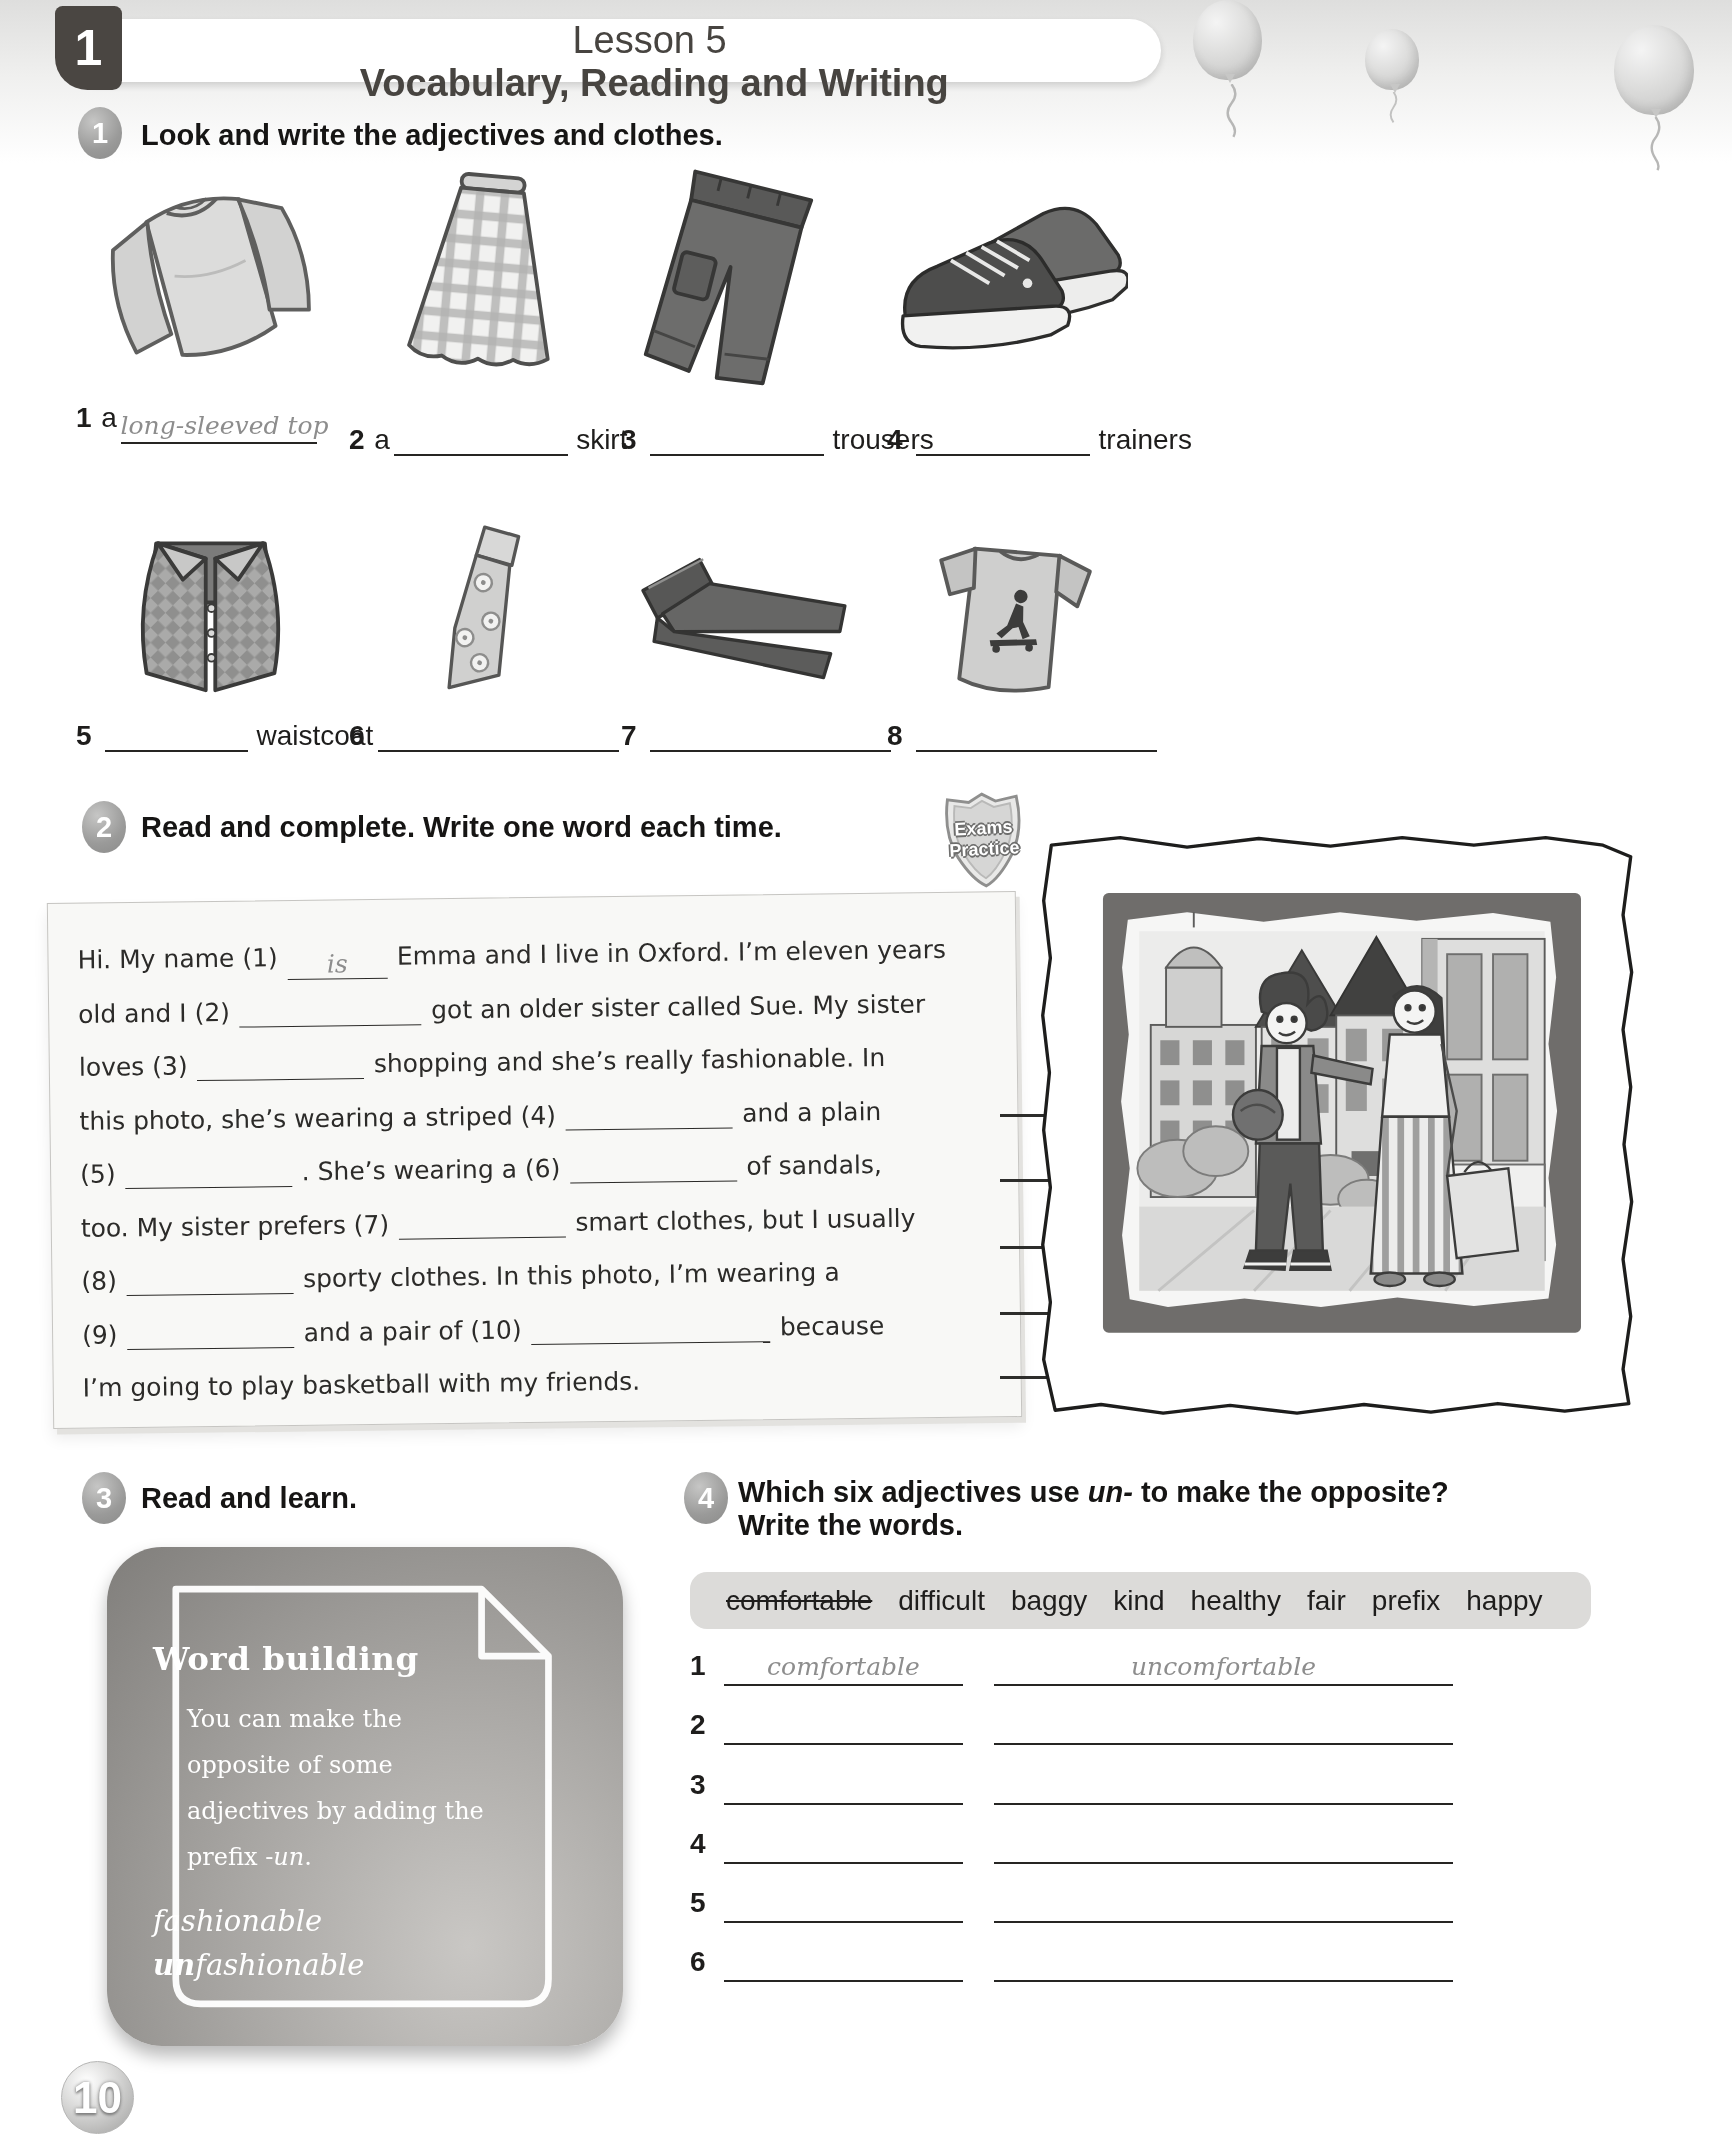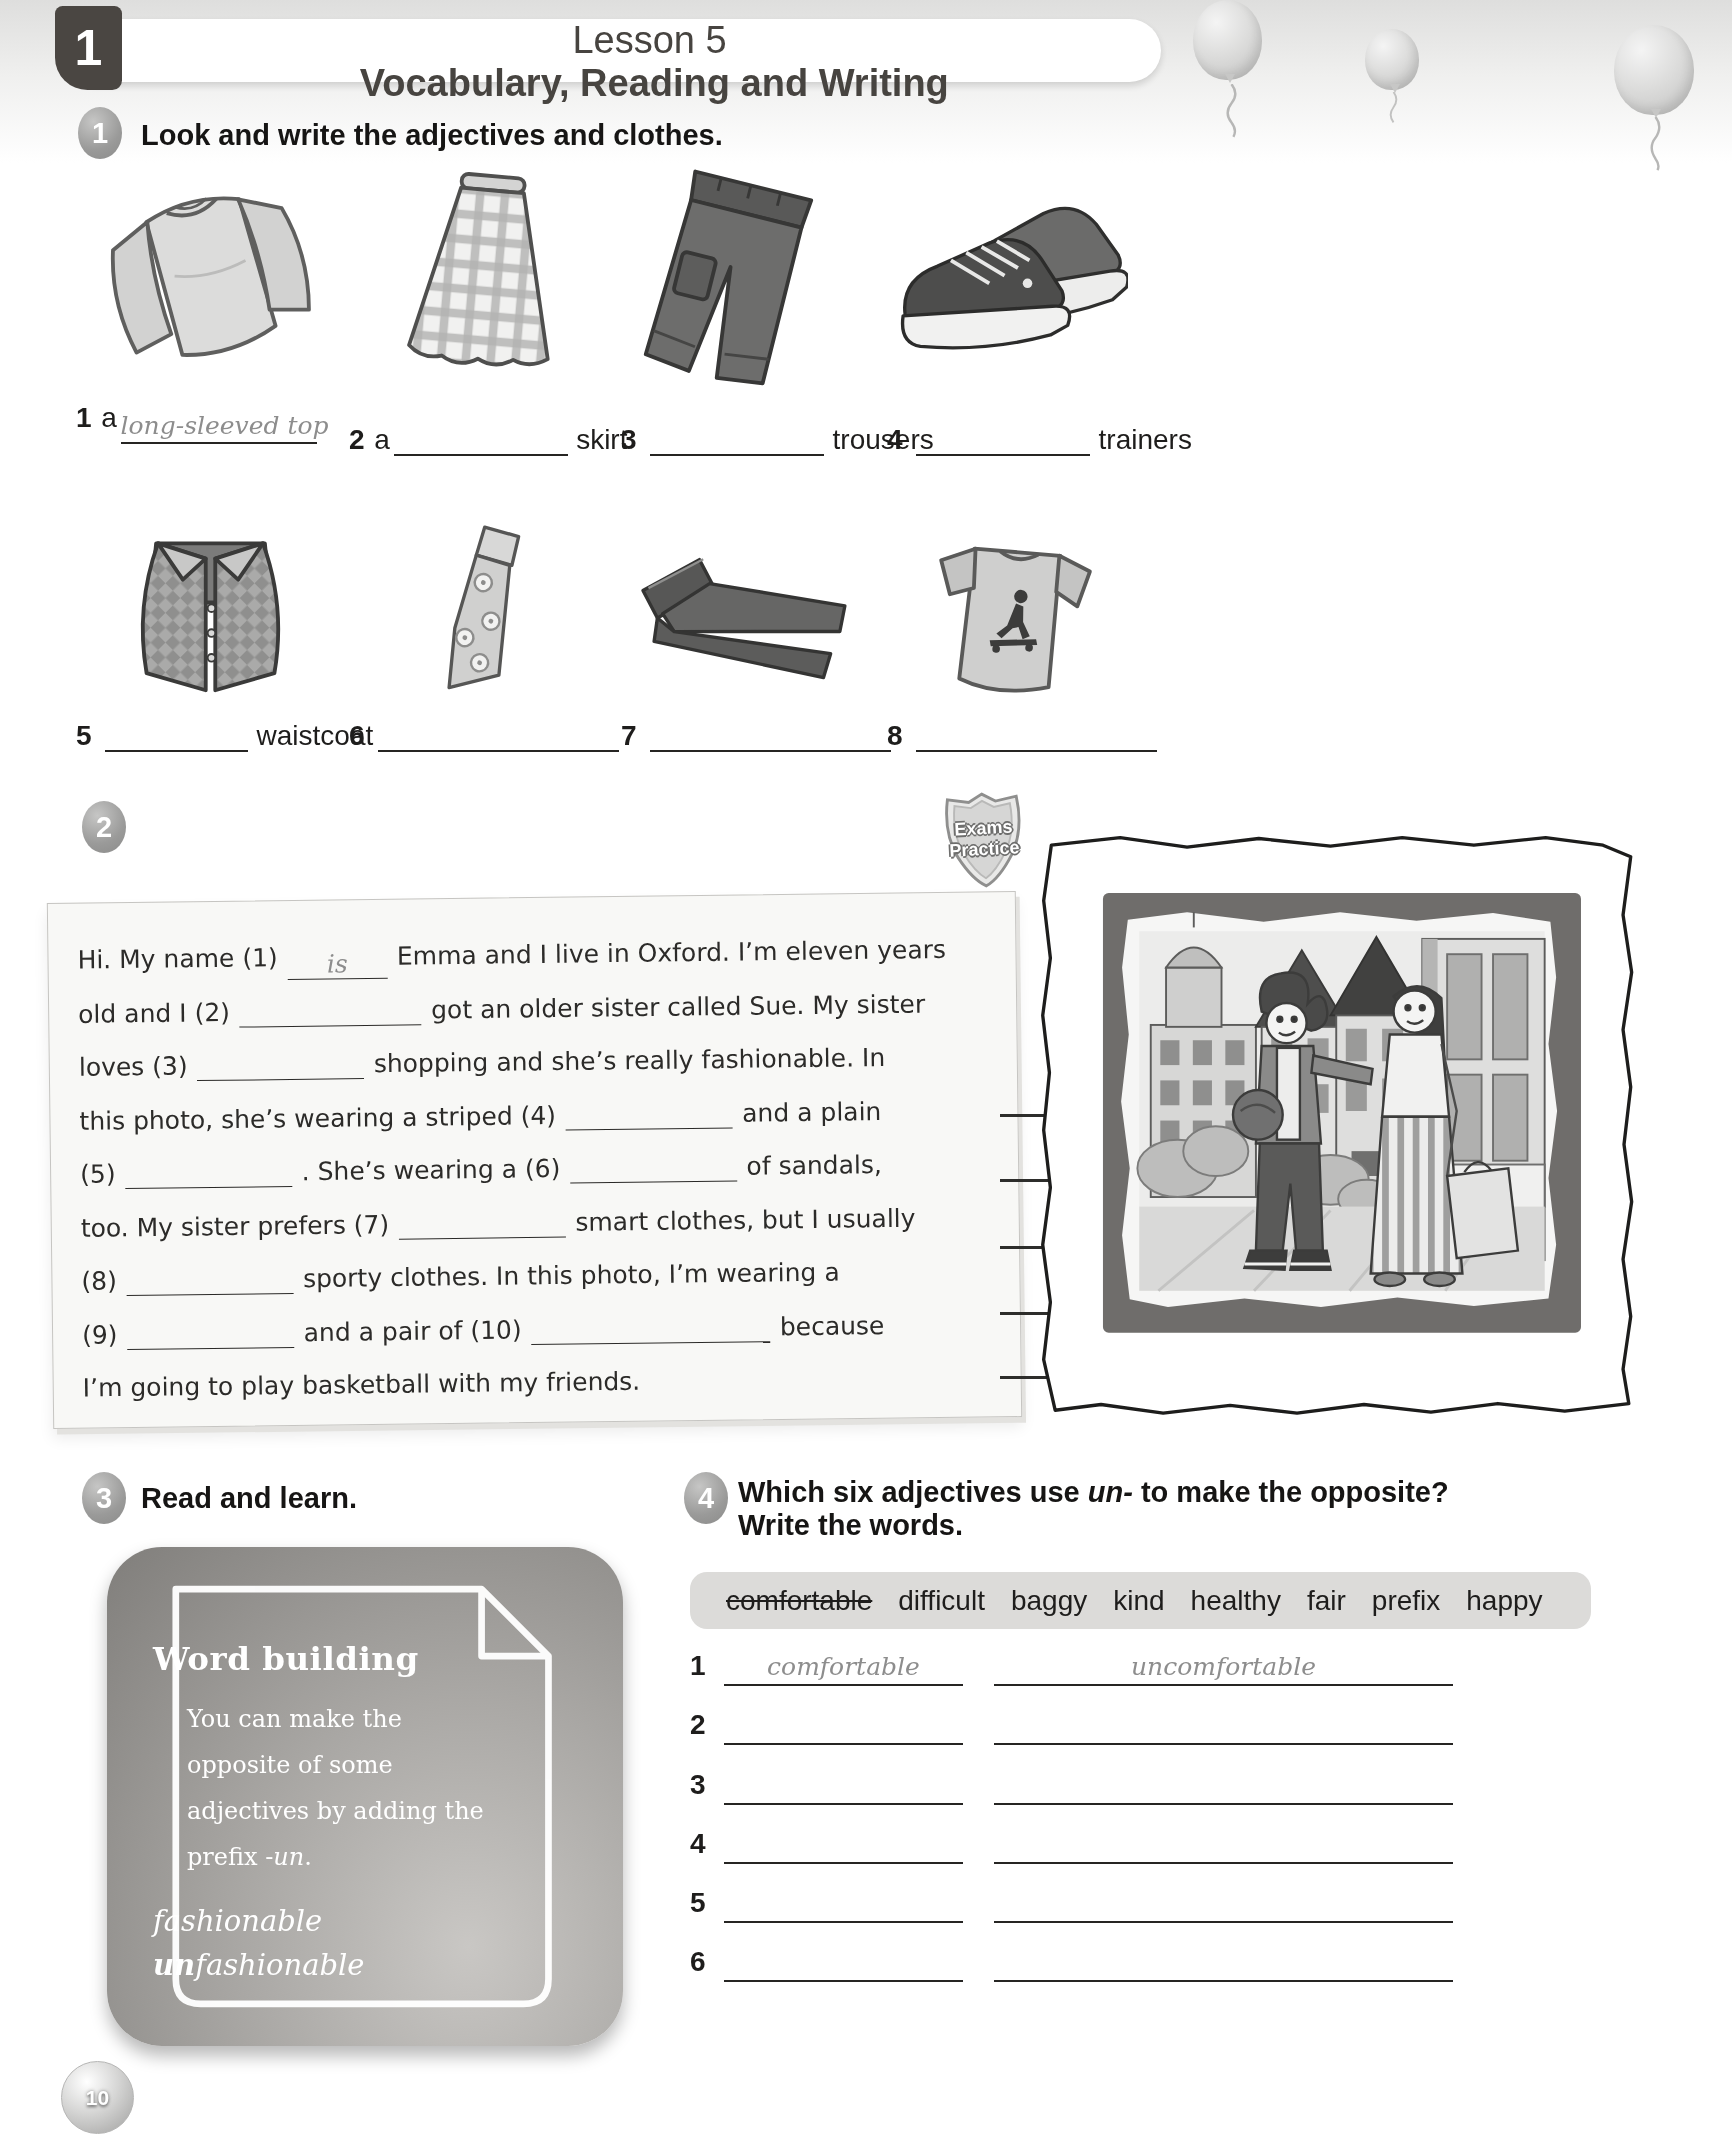--- a/index.html
+++ b/index.html
@@ -68,21 +68,21 @@
   .q-row{position:absolute;left:690px;height:50px;font-size:28px;color:#1e1d1c;}
   .q-row .num{position:absolute;left:0;top:3.8px;font-weight:700;}
   .q-blank{position:absolute;border-bottom:2.4px solid #262523;height:38px;text-align:center;}
   .q-blank.hand{padding-top:5.7px;height:32.5px;}
   .qb-left{left:34px;width:239px;}
   .qb-right{left:304px;width:459px;}
   
   .page-badge{position:absolute;left:61px;top:2061px;width:71px;height:71px;border-radius:50%;
         background:radial-gradient(circle at 35% 28%,#ffffff 0%,#d6d6d5 45%,#9f9f9e 100%);
         border:1px solid #b5b5b4;display:flex;align-items:center;justify-content:center;
-        color:#fff;font-size:21px;font-weight:700;text-shadow:0 0 3.8px #8a8a89,0 1.9px 2.9px #777;}
+        color:#fff;font-size:44px;font-weight:700;text-shadow:0 0 3.8px #8a8a89,0 1.9px 2.9px #777;}
   .foot-strip{position:absolute;left:375px;top:2048px;width:986px;height:105px;background:#d9d8d6;
         border-radius:36px;}
   .foot-text{position:absolute;left:29px;top:25px;font-size:28px;color:#1e1d1c;white-space:nowrap;}
   .foot-text .bold{font-weight:700;margin-right:21px;}
   svg{display:block;}
 </style>
 </head>
 <body>
 
 <div id="page">
@@ -257,20 +257,21 @@
   <div class="a-item" style="left:621px;top:719px;">
     <span class="num">7</span><span class="blank" style="width:241px;"></span><span></span>
   </div>
   <div class="a-item" style="left:887px;top:719px;">
     <span class="num">8</span><span class="blank" style="width:241px;"></span><span></span>
   </div>
 
   <div class="circle-num" style="left:82px;top:801px;">
       <span>2</span>
     </div>
+  <div class="ex-head" style="left:141px;top:811px;">Read and complete. Write one word each time.</div>
 
   <div class="badge">
     <svg width="88" height="98" viewBox="0 0 92 102">
       <path d="M46,3 L60,11 L82,7 Q88,42 74,68 Q60,92 46,99 Q32,92 18,68 Q4,42 10,7 L32,11 Z" fill="#e9e9e8" stroke="#8f8f8e" stroke-width="3"></path>
       <path d="M46,10 L58,17 L75,14 Q79,43 68,64 Q57,84 46,91 Q35,84 24,64 Q13,43 17,14 L34,17 Z" fill="#d6d6d5" stroke="#b9b9b8" stroke-width="2"></path>
     </svg>
     <div class="btxt" style="top:27px;">Exams</div>
     <div class="btxt" style="top:48px;">Practice</div>
   </div>
 

